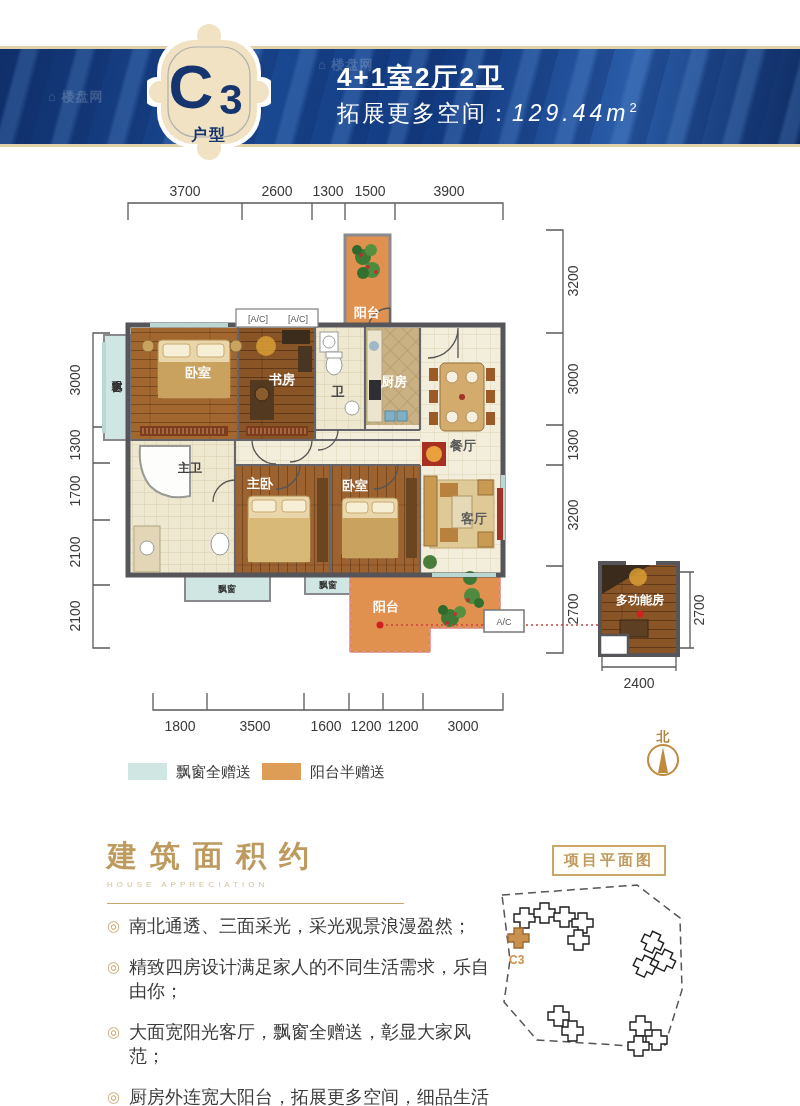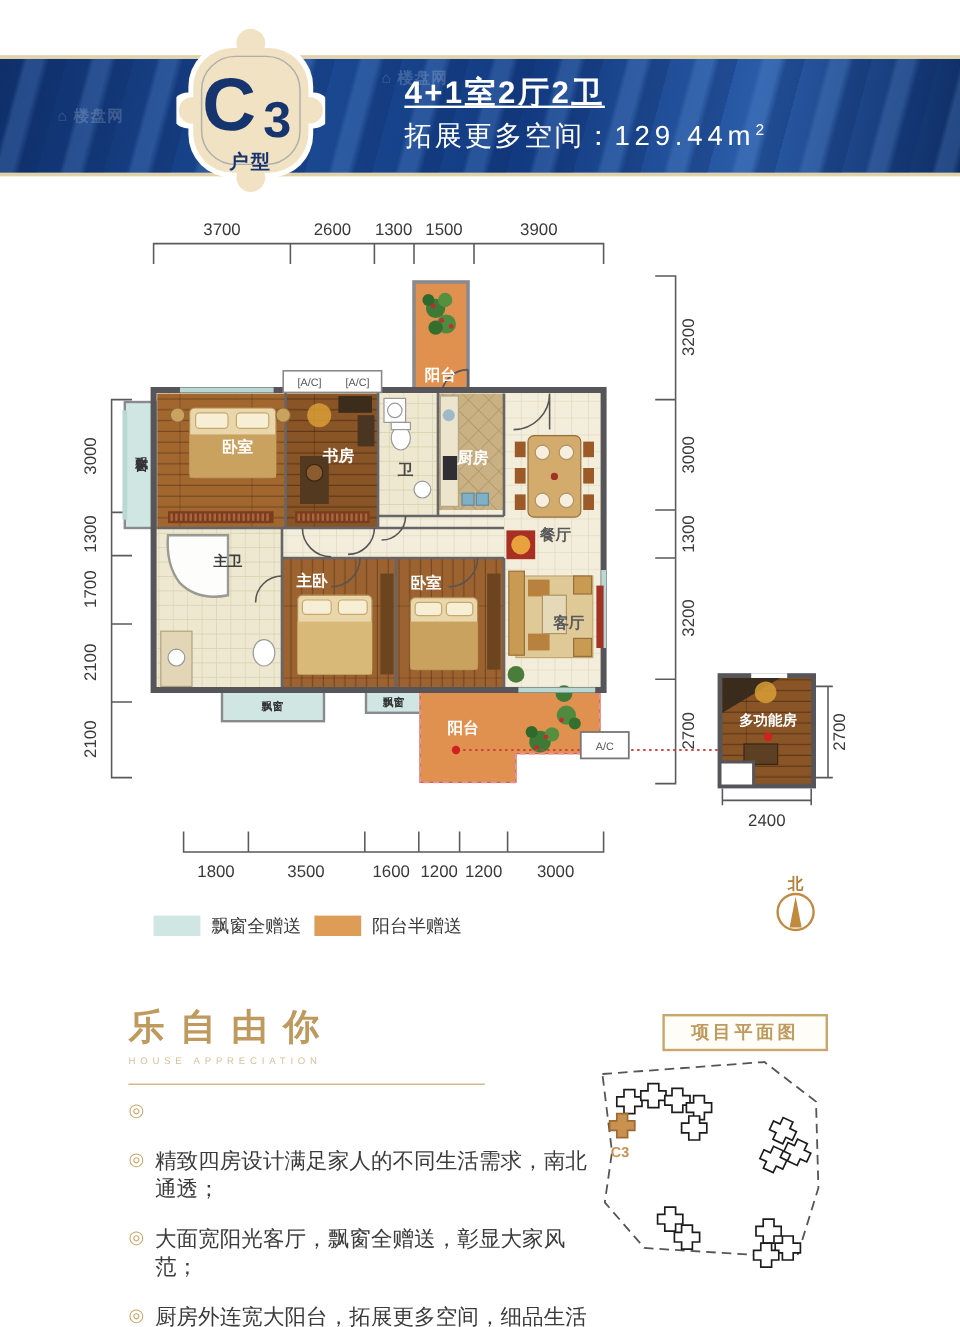--- a/index.html
+++ b/index.html
@@ -21,33 +21,33 @@
   
   .appr{position:absolute;left:107px;top:836px;width:400px;}
   .appr h2{margin:0;font-size:30px;font-weight:bold;color:#bf9a5e;letter-spacing:13px;}
   .appr .sub{font-size:8px;color:#d4c29a;letter-spacing:4px;margin-top:3px;}
   .appr .rule{border:none;border-top:1px solid #c9a76a;width:297px;margin:14px 0 10px 0;}
   .appr ul{list-style:none;margin:0;padding:0;}
   .appr li{font-size:18px;color:#3b3b3b;margin:0 0 17px 0;display:flex;align-items:flex-start;}
   .appr li .mk{color:#c9a76a;margin-right:9px;font-size:15px;line-height:24px;}
   
   .siteplan-label{position:absolute;left:552px;top:845px;border:2px solid #c9a76a;color:#bf9a5e;
-        font-size:15px;font-weight:bold;letter-spacing:3px;padding:4px 22px;background:#fffdf8;}
+        font-size:15px;font-weight:bold;letter-spacing:3px;padding:4px 10px;background:#fffdf8;}
   #siteplan{position:absolute;left:492px;top:880px;}
   text{font-family:"Liberation Sans","DejaVu Sans",sans-serif;}
 </style>
 </head>
 <body>
 
 <div class="band"></div>
 <span class="wm" style="left:48px;top:88px;">⌂ <span>楼盘网</span></span>
 <span class="wm" style="left:318px;top:56px;">⌂ <span>楼盘网</span></span>
 
 <div class="band-title">4+1室2厅2卫</div>
-<div class="band-area"><span>拓展更多空间：</span><span style="letter-spacing:4px;">129.44m</span><sup>2</sup></div>
+<div class="band-area"><span>拓展更多空间：</span><span style="letter-spacing:4px;font-style:italic;">129.44m</span><sup>2</sup></div>
 
 <svg class="badge" viewBox="0 0 124 142">
   <g fill="#ffffff">
     <rect x="10" y="14" width="104" height="112" rx="36"></rect>
     <circle cx="62" cy="12" r="16"></circle>
       <circle cx="62" cy="128" r="16"></circle>
     <circle cx="10" cy="70" r="15"></circle>
       <circle cx="114" cy="70" r="15"></circle>
   </g>
   <g fill="#f0e2c2">
@@ -339,30 +339,31 @@
   </g>
 
   <g>
     <text x="663" y="561" text-anchor="middle" font-size="13" font-weight="bold" fill="#b5803c">北</text>
     <circle cx="663" cy="580" r="15" fill="none" stroke="#c08a3f" stroke-width="2"></circle>
     <polygon points="663,567 658,593 668,593" fill="#c08a3f"></polygon>
   </g>
 </svg>
 
 <div class="appr">
-  <h2>乐自由你</h2>
+  <h2>建筑面积约</h2>
   <div class="sub">HOUSE APPRECIATION</div>
   <hr class="rule">
   <ul>
     <li>
         <span class="mk">◎</span>
+        <span>南北通透、三面采光，采光观景浪漫盈然；</span>
       </li>
     <li>
         <span class="mk">◎</span>
-        <span>精致四房设计满足家人的不同生活需求，南北通透；</span>
+        <span>精致四房设计满足家人的不同生活需求，乐自由你；</span>
       </li>
     <li>
         <span class="mk">◎</span>
         <span>大面宽阳光客厅，飘窗全赠送，彰显大家风范；</span>
       </li>
     <li>
         <span class="mk">◎</span>
         <span>厨房外连宽大阳台，拓展更多空间，细品生活甜美。</span>
       </li>
   </ul>

